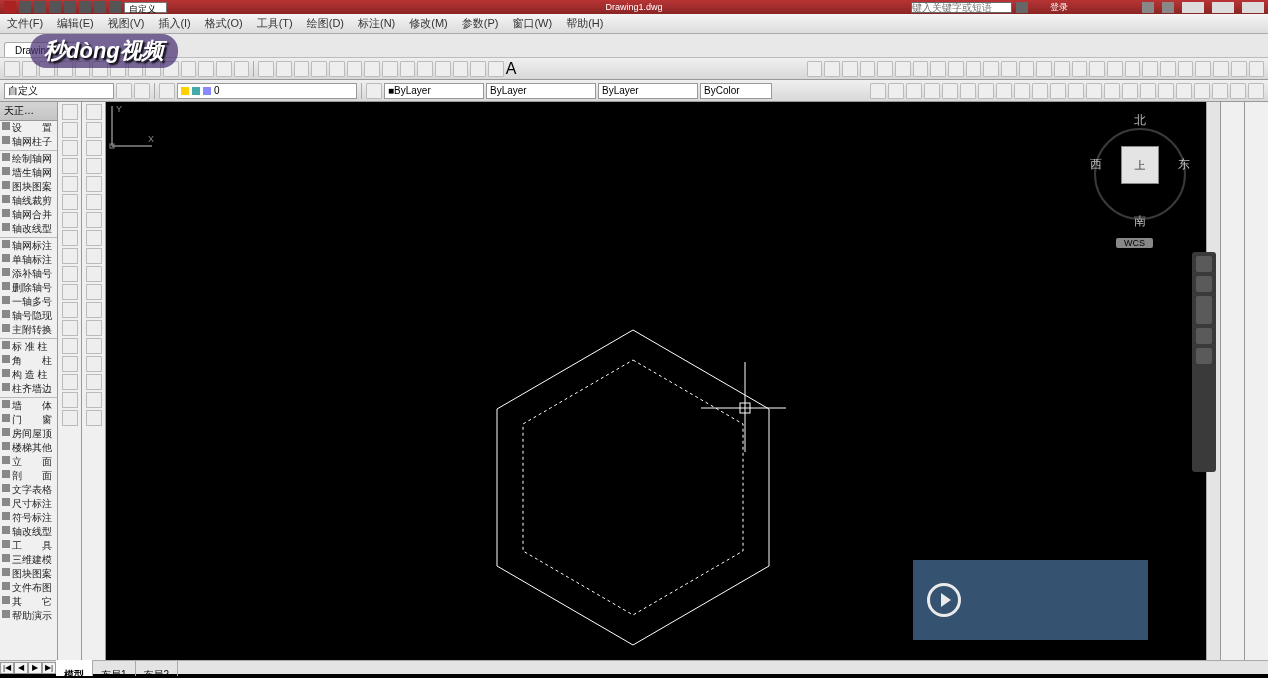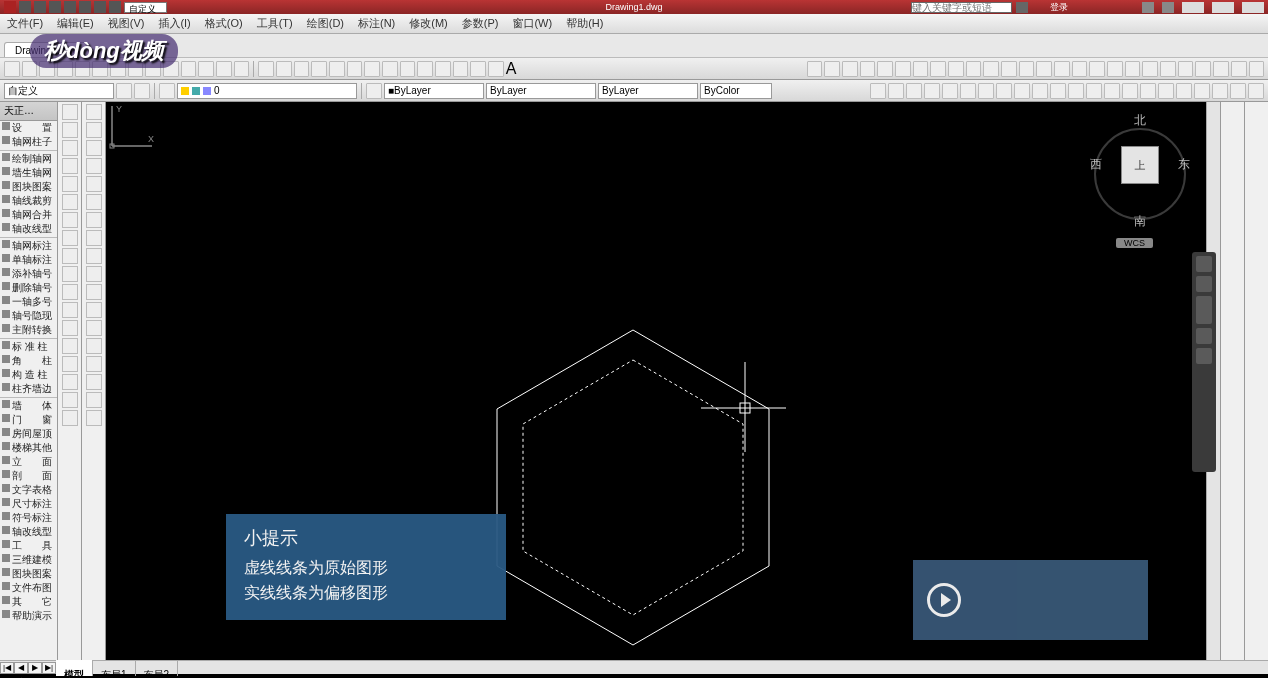--- a/index.html
+++ b/index.html
@@ -441,25 +441,20 @@
     </div>
 
     <div class="navbar-right">
       <div class="nb"></div>
       <div class="nb"></div>
       <div class="nb" style="height:28px"></div>
       <div class="nb"></div>
       <div class="nb"></div>
     </div>
 
-    <div class="tip-box">
-      <div class="tip-title">小提示</div>
-      <div class="tip-line">虚线线条为原始图形</div>
-      <div class="tip-line">实线线条为偏移图形</div>
-    </div>
 
     <div class="watermark">
       <div class="wm-play"></div>
     </div>
   </div>
 
   <div class="vert-tb-right" id="vtb-mod">
       <div class="vb"></div>
       <div class="vb"></div>
       <div class="vb"></div>

